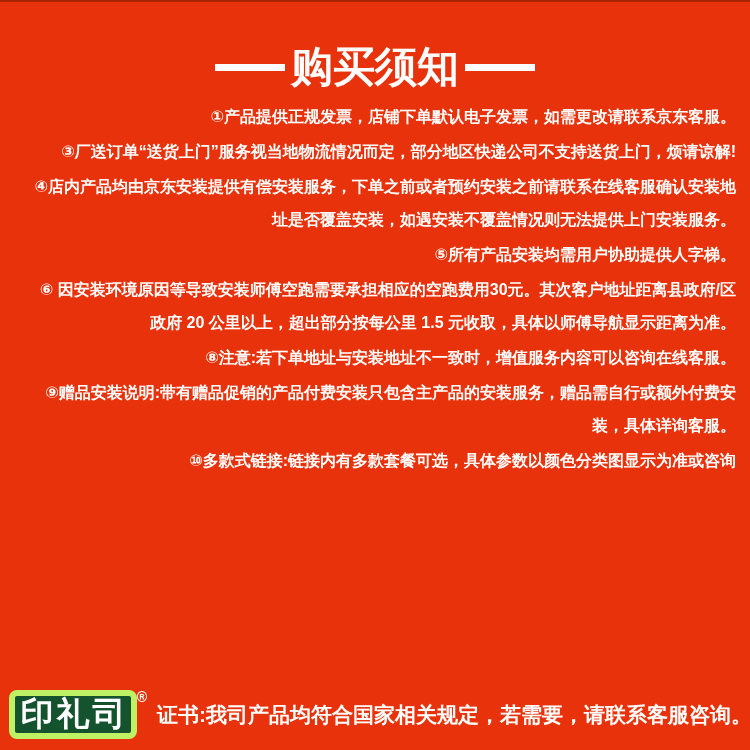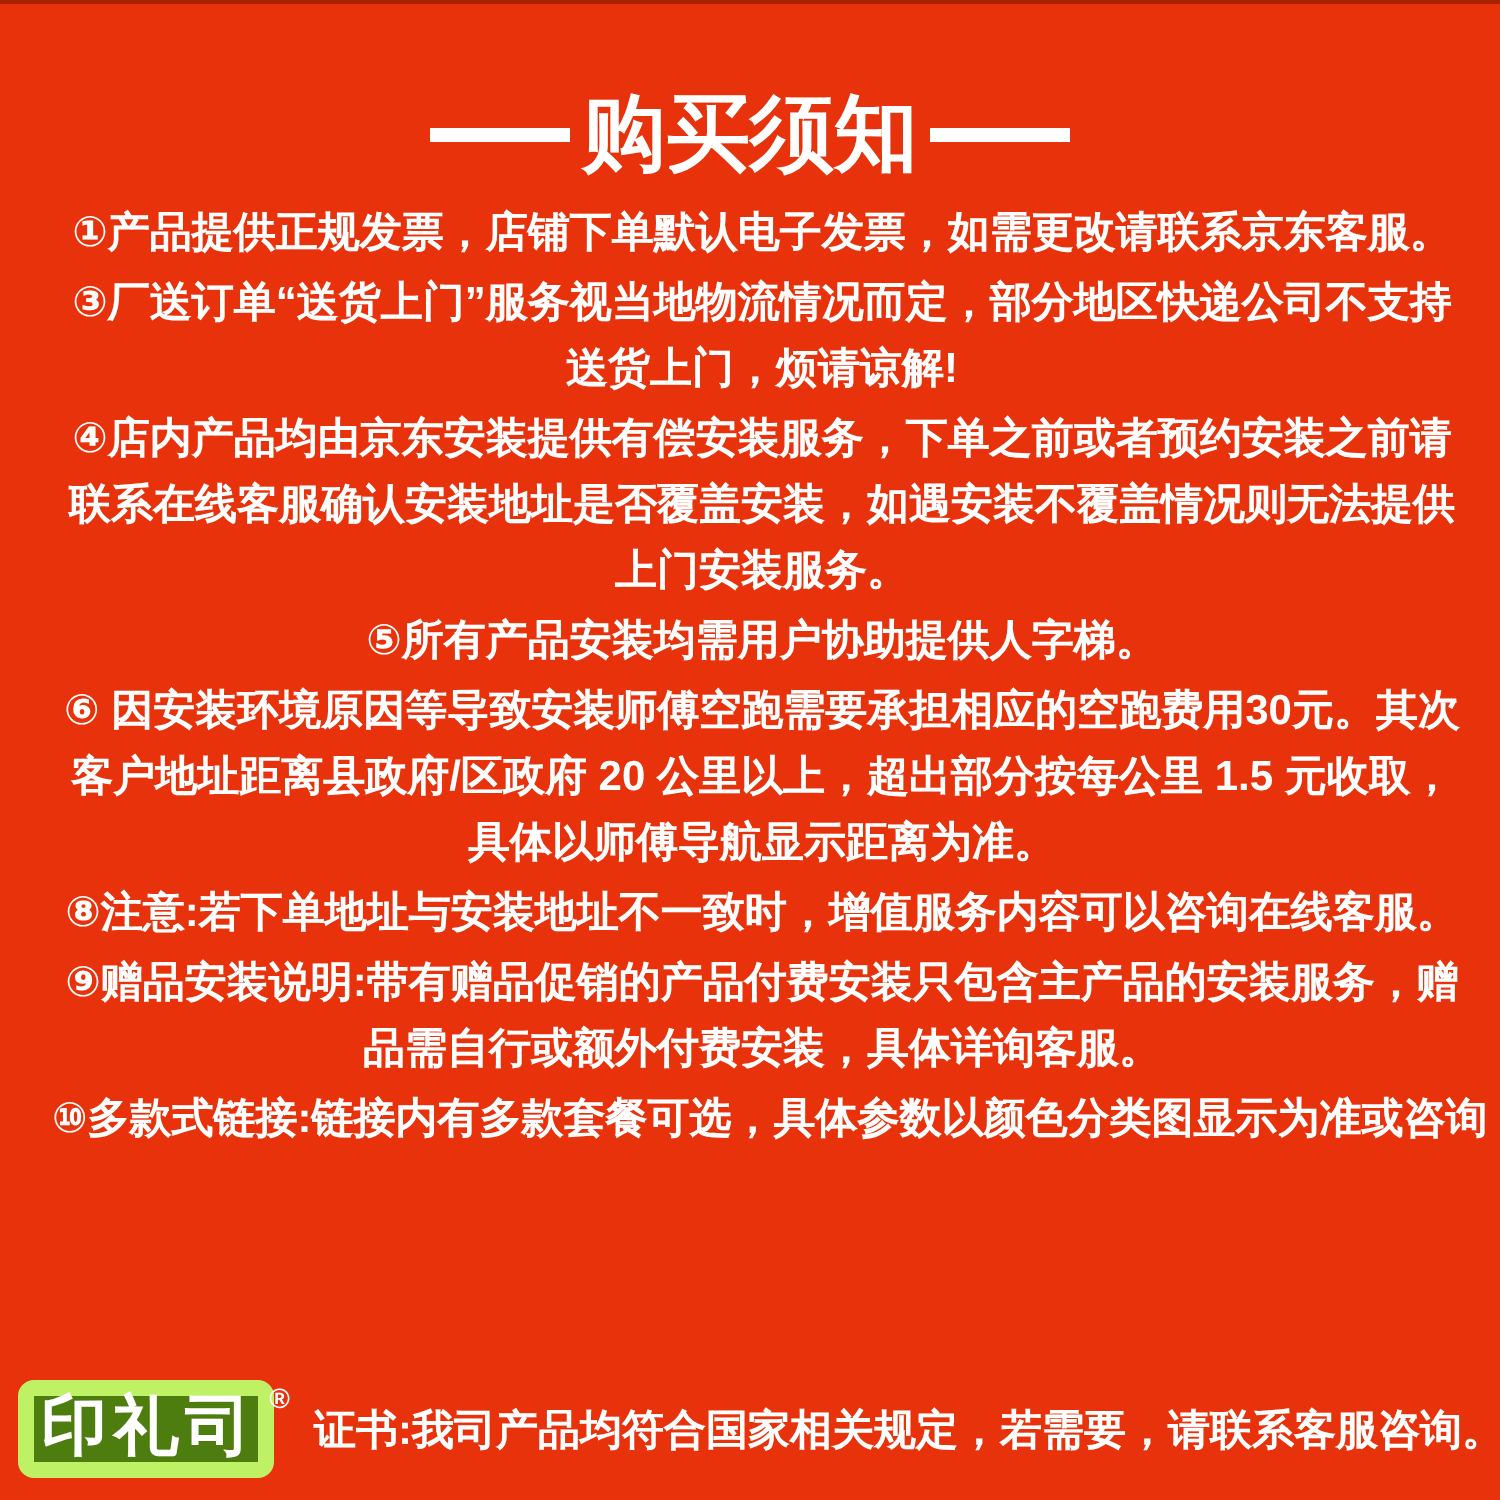--- a/index.html
+++ b/index.html
@@ -35,47 +35,47 @@
     font-weight: bold;
     line-height: 48px;
     margin: 0 6px;
     white-space: nowrap;
   }
   .notices {
     padding: 9px 14px 0 26px;
   }
   .notices p {
     margin: 0 0 2px 0;
-    font-size: 21px;
+    font-size: 16px;
     line-height: 33px;
     font-weight: bold;
-    text-align: center;
+    text-align: right;
   }
   .notices p.nowrap {
     white-space: nowrap;
   }
   .footer {
     position: absolute;
     left: 9px;
     bottom: 11px;
     display: flex;
     align-items: center;
     width: 741px;
     overflow: hidden;
   }
   .logo-box {
     position: relative;
     width: 128px;
     height: 49px;
     flex: 0 0 auto;
-    border: 8px solid #bef264;
+    border: 6px solid #bef264;
     border-radius: 8px;
-    background: #4d7c0f;
+    background: #14532d;
     display: flex;
-    align-items: flex-end;
+    align-items: center;
     justify-content: center;
   }
   .logo-text {
     font-family: "Liberation Serif", "DejaVu Serif", serif;
     font-size: 33px;
     font-weight: bold;
     letter-spacing: 3px;
     padding-left: 3px;
     line-height: 1;
     white-space: nowrap;

